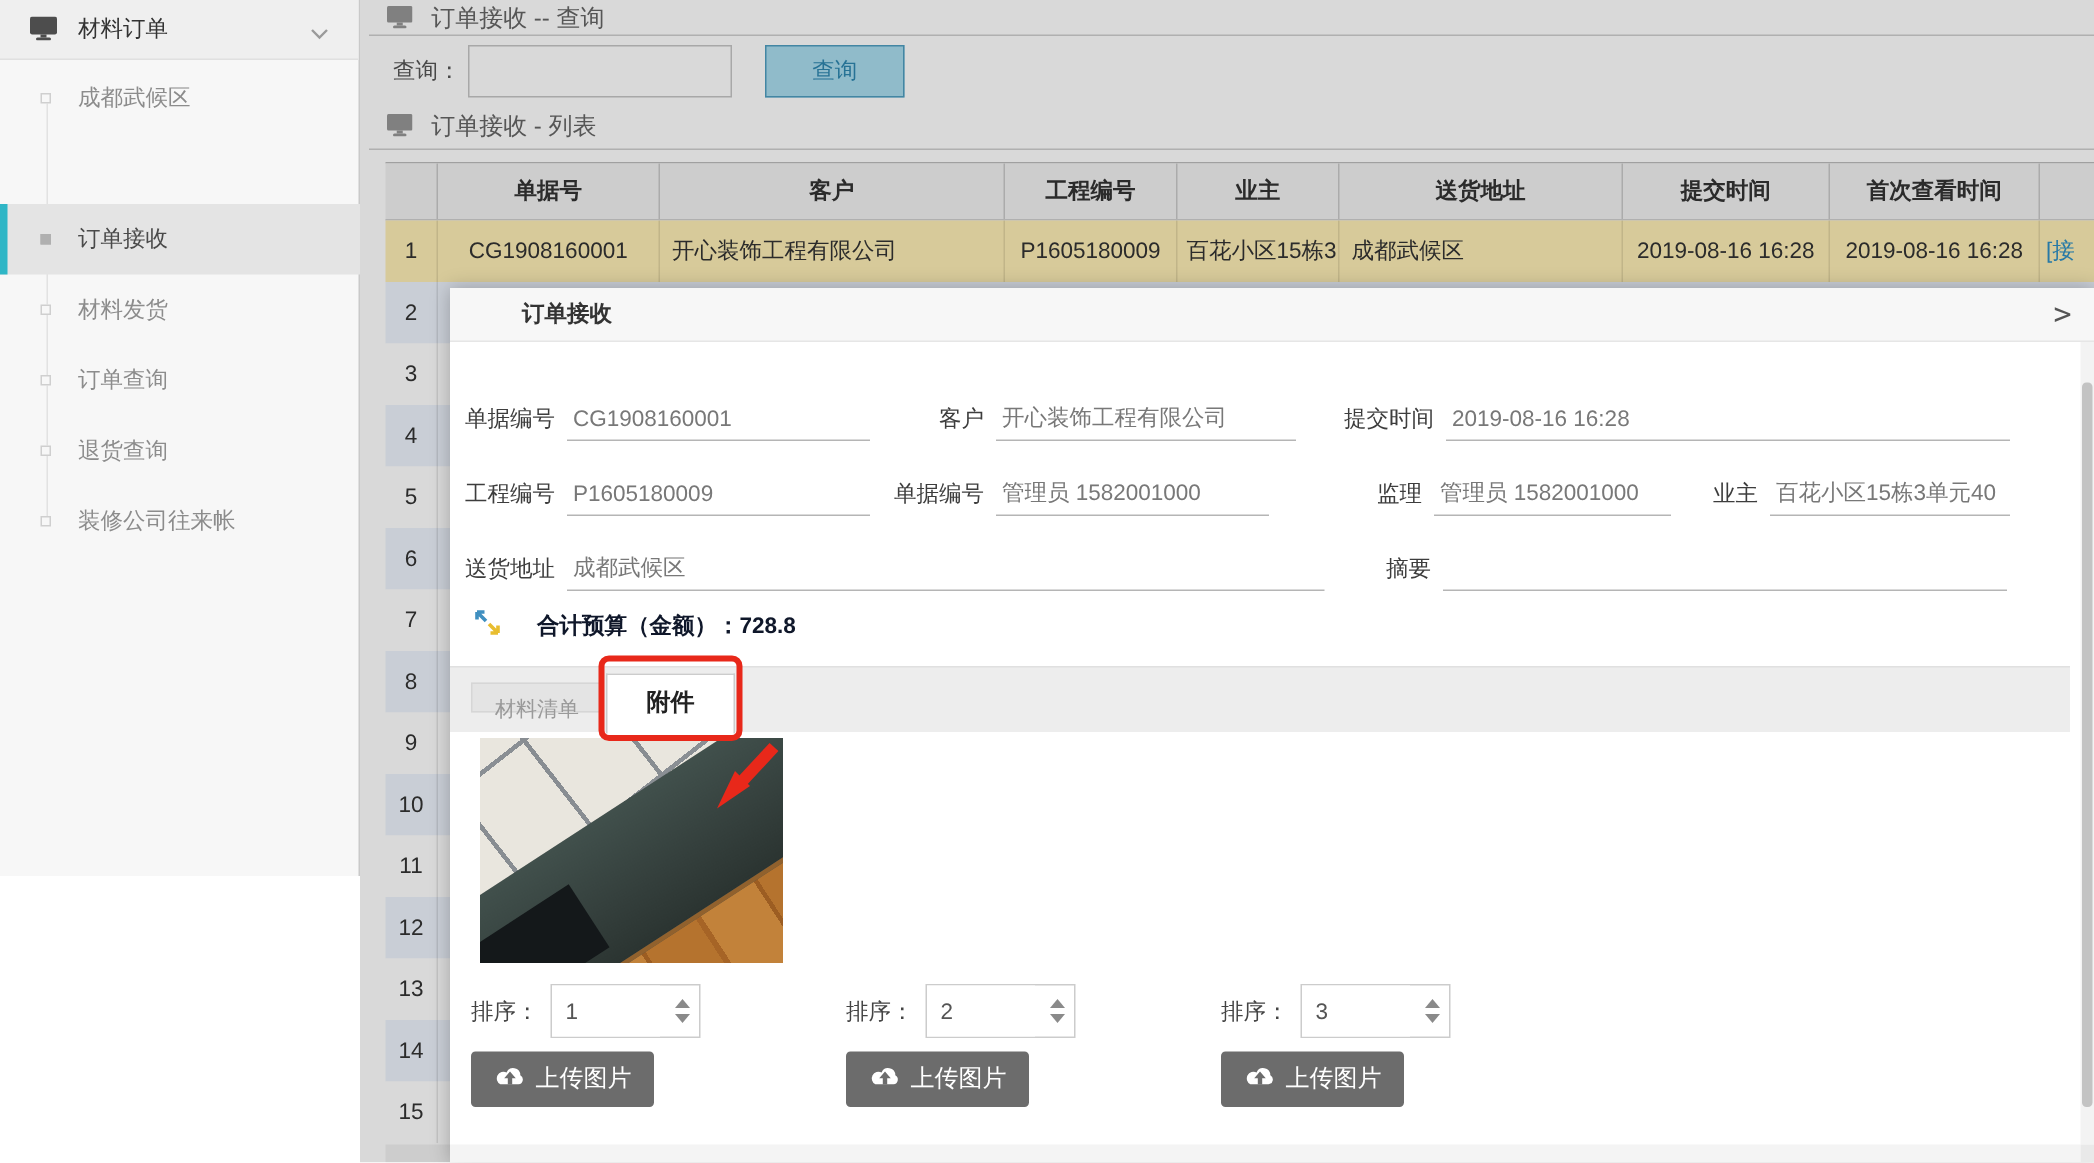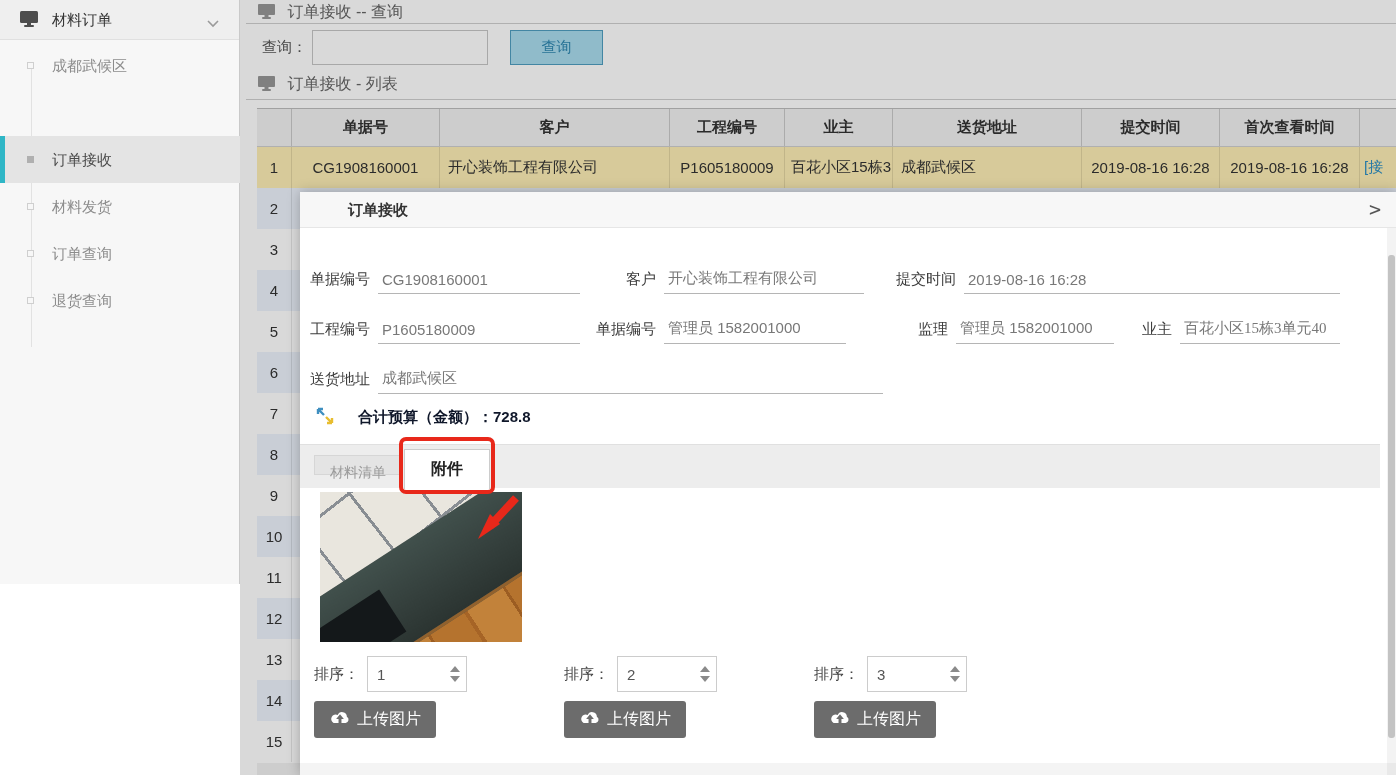--- a/index.html
+++ b/index.html
@@ -61,21 +61,21 @@
   .fld { position:absolute; height:34px; display:flex; align-items:flex-end; }
   .fld .flabel { flex:none; text-align:right; color:#3d3d3d; padding-bottom:5px; white-space:nowrap; }
   .fld .fvalue { flex:none; margin-left:8px; border-bottom:1px solid #b5b5b5; color:#787878; padding:0 0 5px 4px; white-space:nowrap; overflow:hidden; }
   .r1 { top:68px; } .r2 { top:118px; } .r3 { top:168px; }
   .f-doc  { left:8px; }   .f-doc .flabel { width:62px; }  .f-doc .fvalue { width:202px; }
   .f-cust { left:280px; } .f-cust .flabel { width:76px; } .f-cust .fvalue { width:200px; }
   .f-time { left:592px; } .f-time .flabel { width:64px; } .f-time .fvalue { width:376px; }
   .f-proj { left:8px; }   .f-proj .flabel { width:62px; } .f-proj .fvalue { width:202px; }
   .f-pm   { left:288px; } .f-pm .flabel { width:68px; }   .f-pm .fvalue { width:182px; }
   .f-sup  { left:600px; } .f-sup .flabel { width:48px; }  .f-sup .fvalue { width:158px; }
-  .f-own  { left:836px; } .f-own .flabel { width:36px; }  .f-own .fvalue { width:160px;font-family:Liberation Serif, serif; }
+  .f-own  { left:836px; } .f-own .flabel { width:36px; }  .f-own .fvalue { width:160px; }
   .f-addr { left:8px; }   .f-addr .flabel { width:62px; } .f-addr .fvalue { width:505px; }
   .f-sum  { left:592px; } .f-sum .flabel { width:62px; }  .f-sum .fvalue { width:376px; }
 
   .budget { position:absolute; left:16px; top:214px; height:22px; display:flex; align-items:center; }
   .budget .b-icon { margin-right:24px; }
   .budget .b-text { font-weight:bold; color:#0f172a; font-size:15px; }
 
   .tabstrip { position:absolute; left:0; right:16px; top:252px; height:44px; background:#ededed; border-top:1px solid #e0e0e0; }
   .tab { position:absolute; text-align:center; cursor:pointer; }
   .tab1 { left:14px; top:10px; width:88px; height:20px; line-height:32px; background:#e4e4e4; border:1px solid #d6d6d6; color:#9a9a9a; font-size:14px; }
@@ -146,20 +146,24 @@
       <span class="sb-label">材料发货</span>
     </div>
   <div class="sb-item" style="top:230px">
       <span class="bullet"></span>
       <span class="sb-label">订单查询</span>
     </div>
   <div class="sb-item" style="top:277px">
       <span class="bullet"></span>
       <span class="sb-label">退货查询</span>
     </div>
+  <div class="sb-item" style="top:324px">
+      <span class="bullet"></span>
+      <span class="sb-label">装修公司往来帐</span>
+    </div>
 </div>
 
 <div class="content">
   <div class="sec-title" style="top:2px">
     <span class="mon-icon">
       <svg width="17" height="15" viewBox="0 0 17 15">
           <rect x="0" y="0" width="17" height="11" rx="1" fill="#979797"></rect>
           <rect x="6.5" y="11" width="4" height="2" fill="#979797"></rect>
           <rect x="4" y="13" width="9" height="2" rx="1" fill="#979797"></rect>
         </svg>
@@ -286,20 +290,24 @@
   </div>
   <div class="fld r2 f-own">
     <span class="flabel">业主</span>
     <span class="fvalue">百花小区15栋3单元40</span>
   </div>
 
   <div class="fld r3 f-addr">
     <span class="flabel">送货地址</span>
     <span class="fvalue">成都武候区</span>
   </div>
+  <div class="fld r3 f-sum">
+    <span class="flabel">摘要</span>
+    <span class="fvalue"></span>
+  </div>
 
   <div class="budget">
     <span class="b-icon">
       <svg width="18" height="18" viewBox="0 0 18 18">
         <path d="M2 2 L8 8 M2 2 L7 2 M2 2 L2 7" stroke="#3f8fc0" stroke-width="2.4" fill="none"></path>
         <path d="M16 16 L10 10 M16 16 L11 16 M16 16 L16 11" stroke="#e8bd2f" stroke-width="2.4" fill="none"></path>
       </svg>
     </span>
     <span class="b-text">合计预算（金额）：728.8</span>
   </div>

